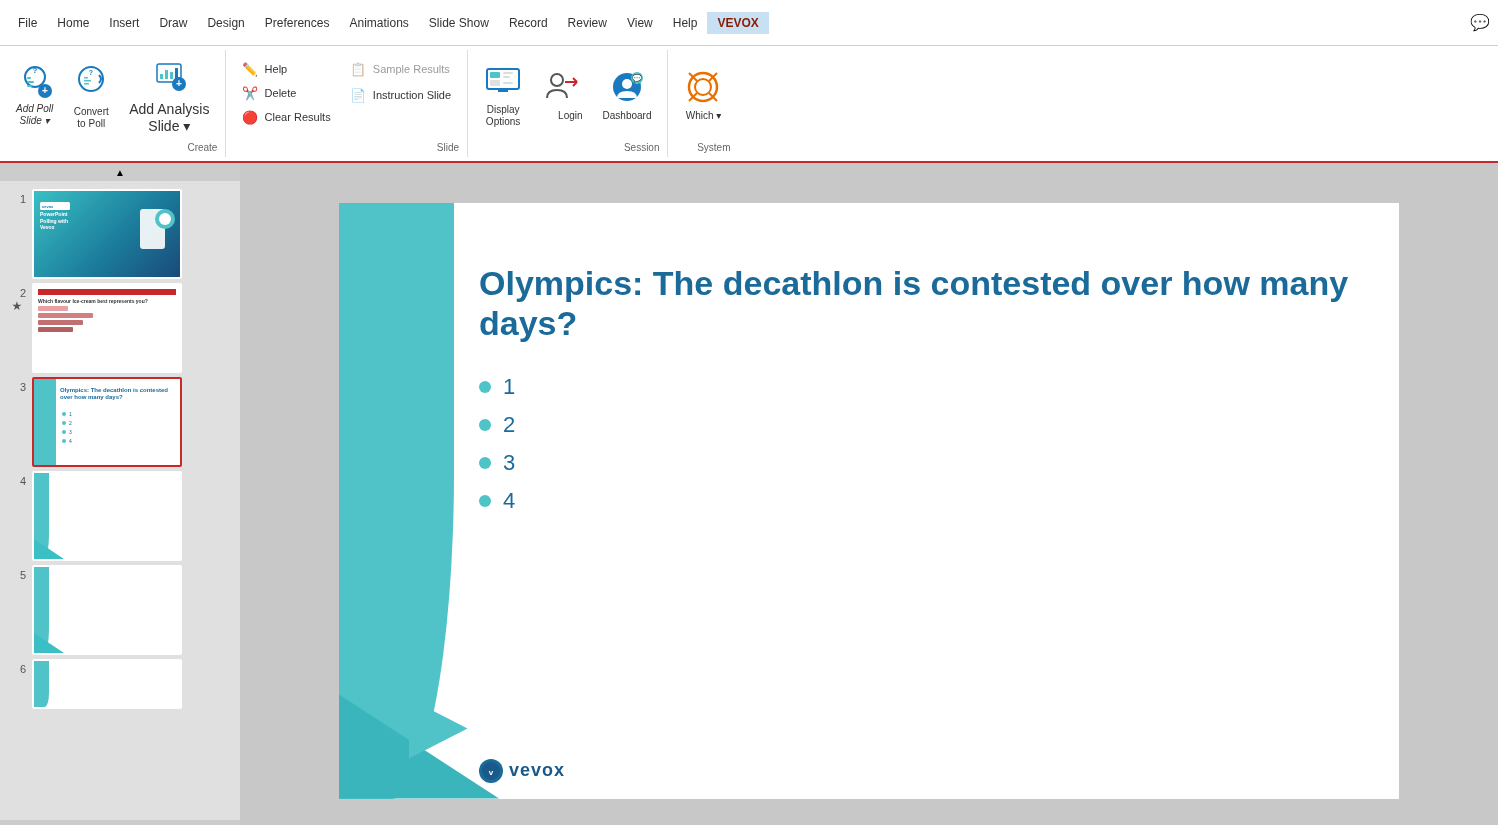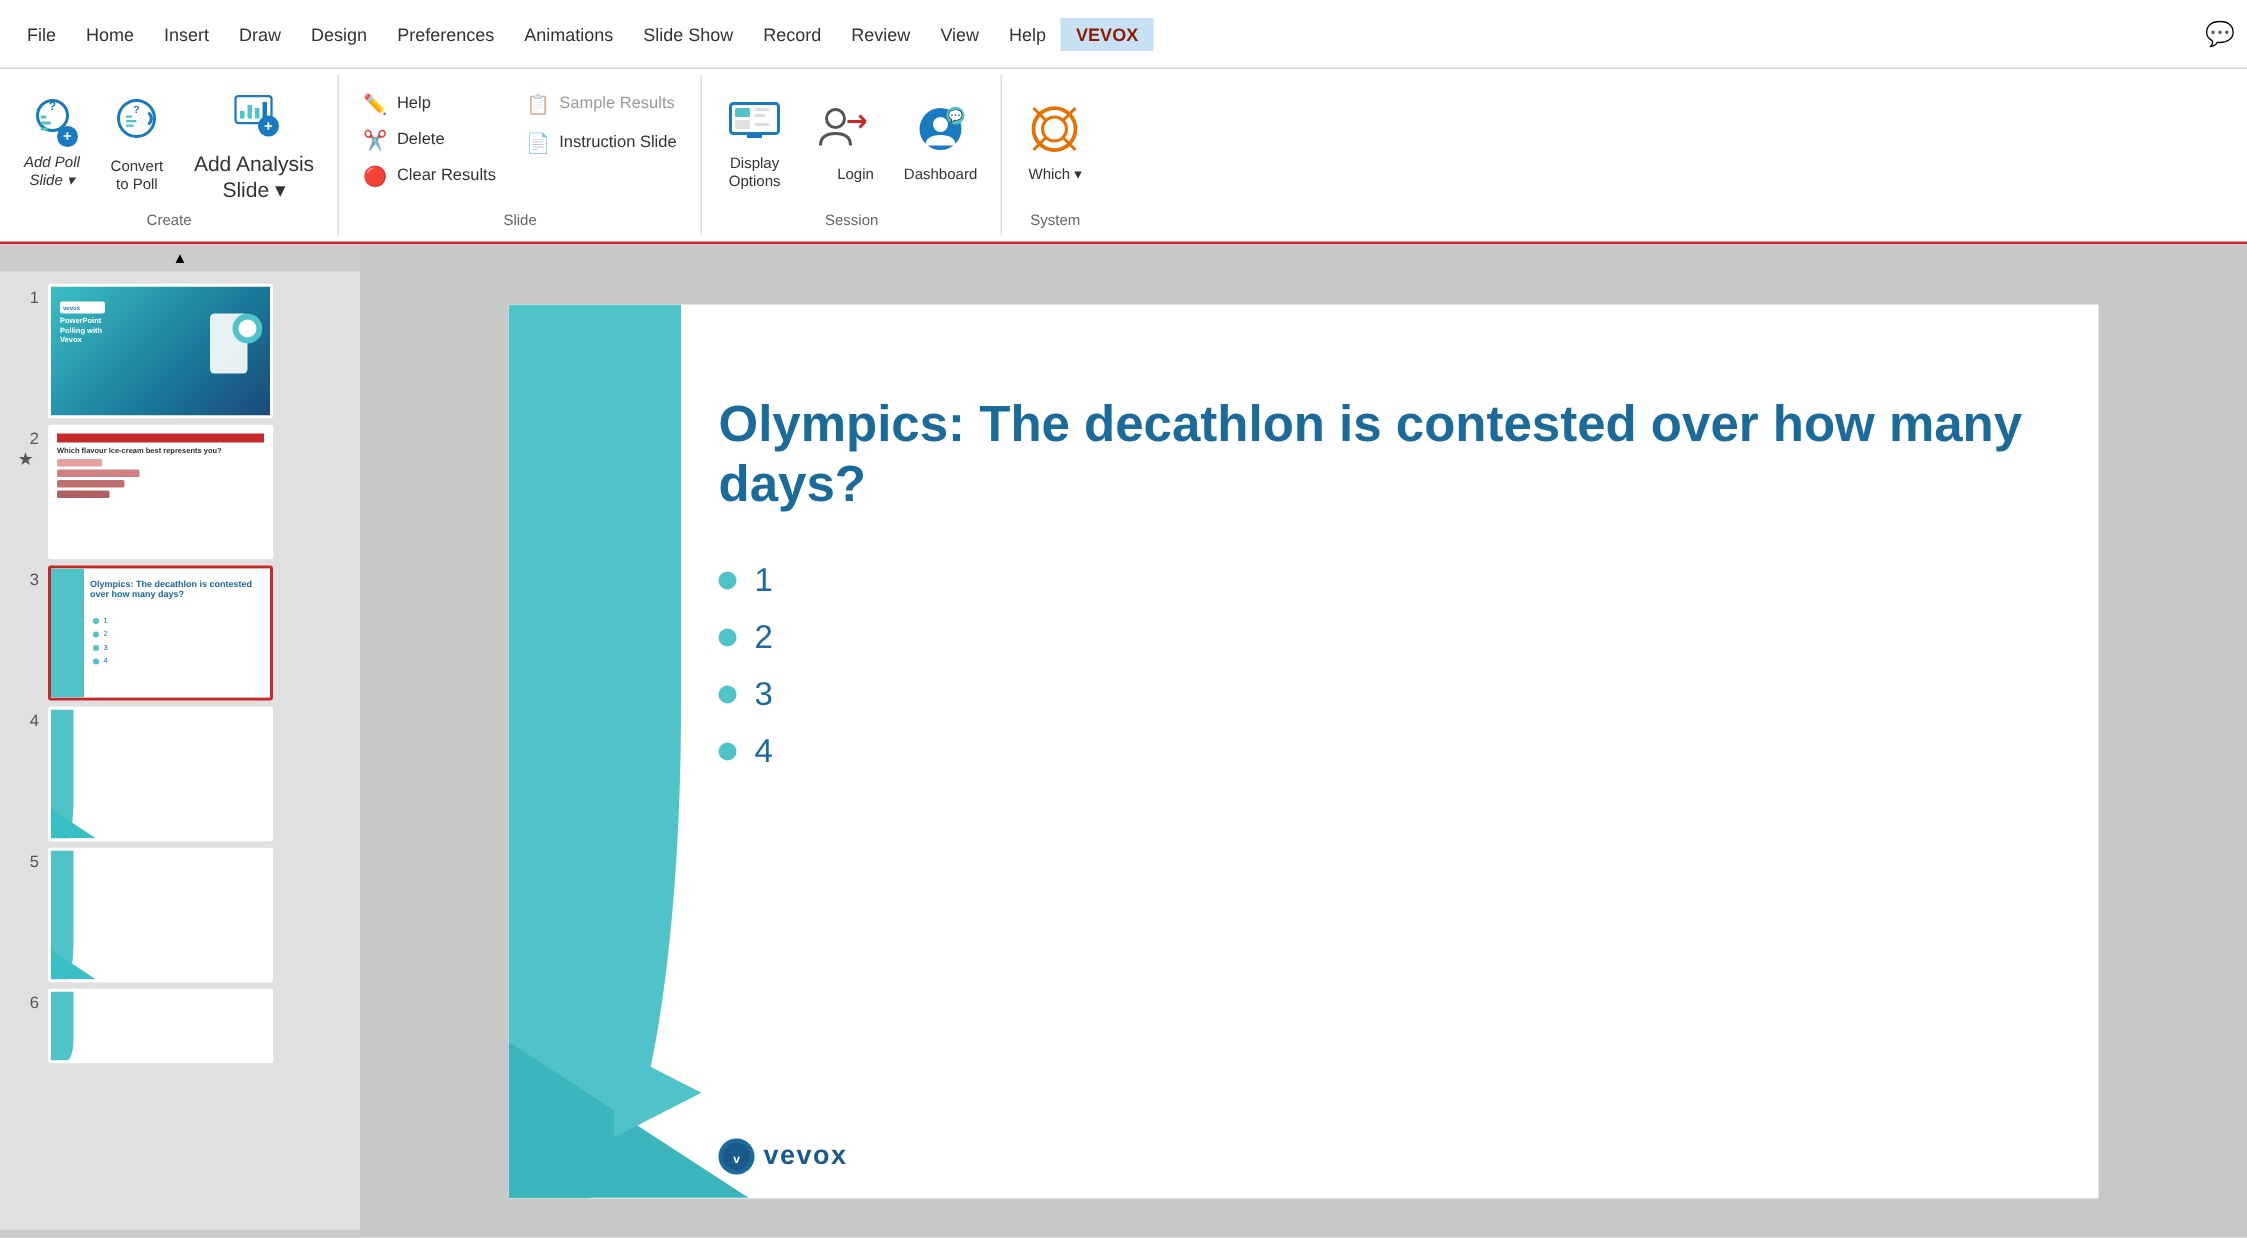--- a/index.html
+++ b/index.html
@@ -43,21 +43,21 @@
       border-right: 1px solid #ddd;
       padding: 0 8px;
     }
     .ribbon-group-items {
       display: flex;
       flex: 1;
       align-items: center;
       gap: 4px;
     }
     .ribbon-group-label {
-      text-align: center;
+      text-align: right;
       font-size: 10px;
       color: #666;
       padding: 2px 0 4px 0;
     }
     .ribbon-btn {
       display: flex;
       flex-direction: column;
       align-items: center;
       justify-content: center;
       padding: 4px 8px;

